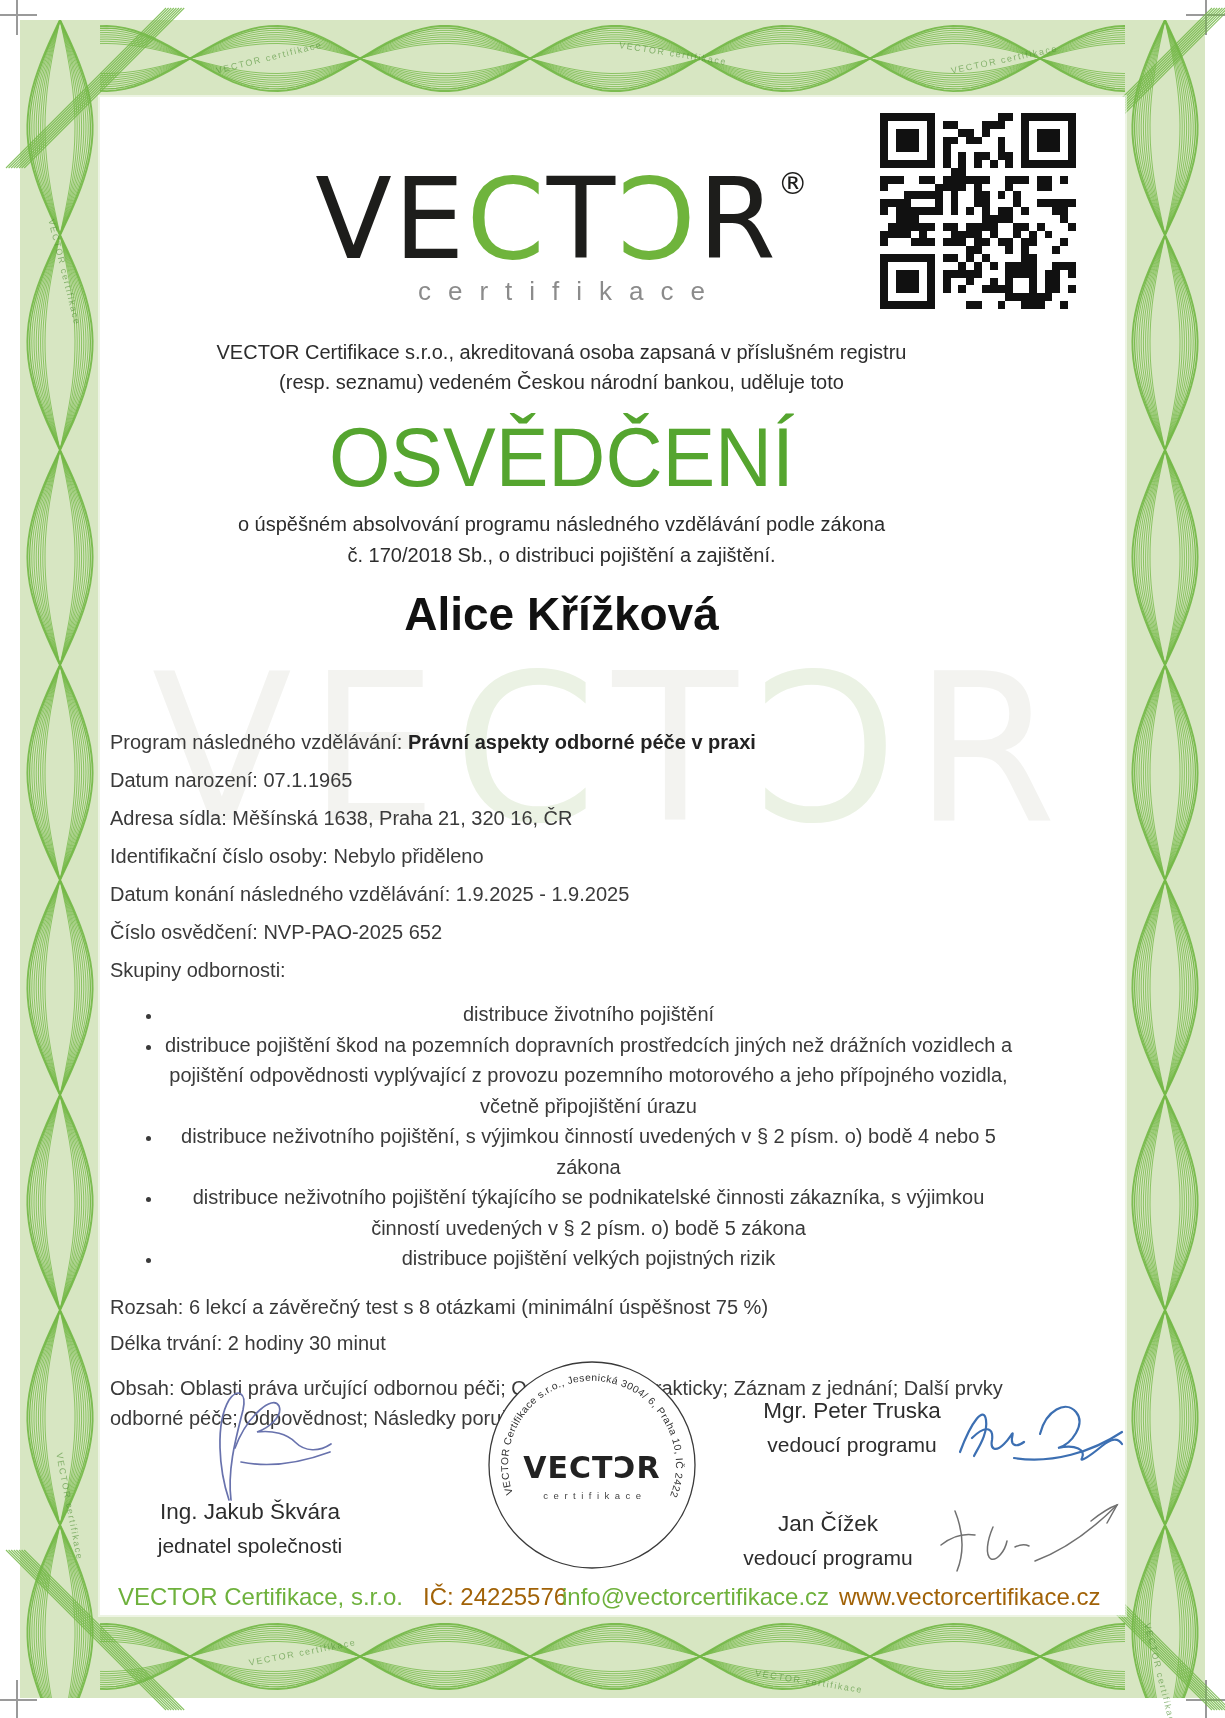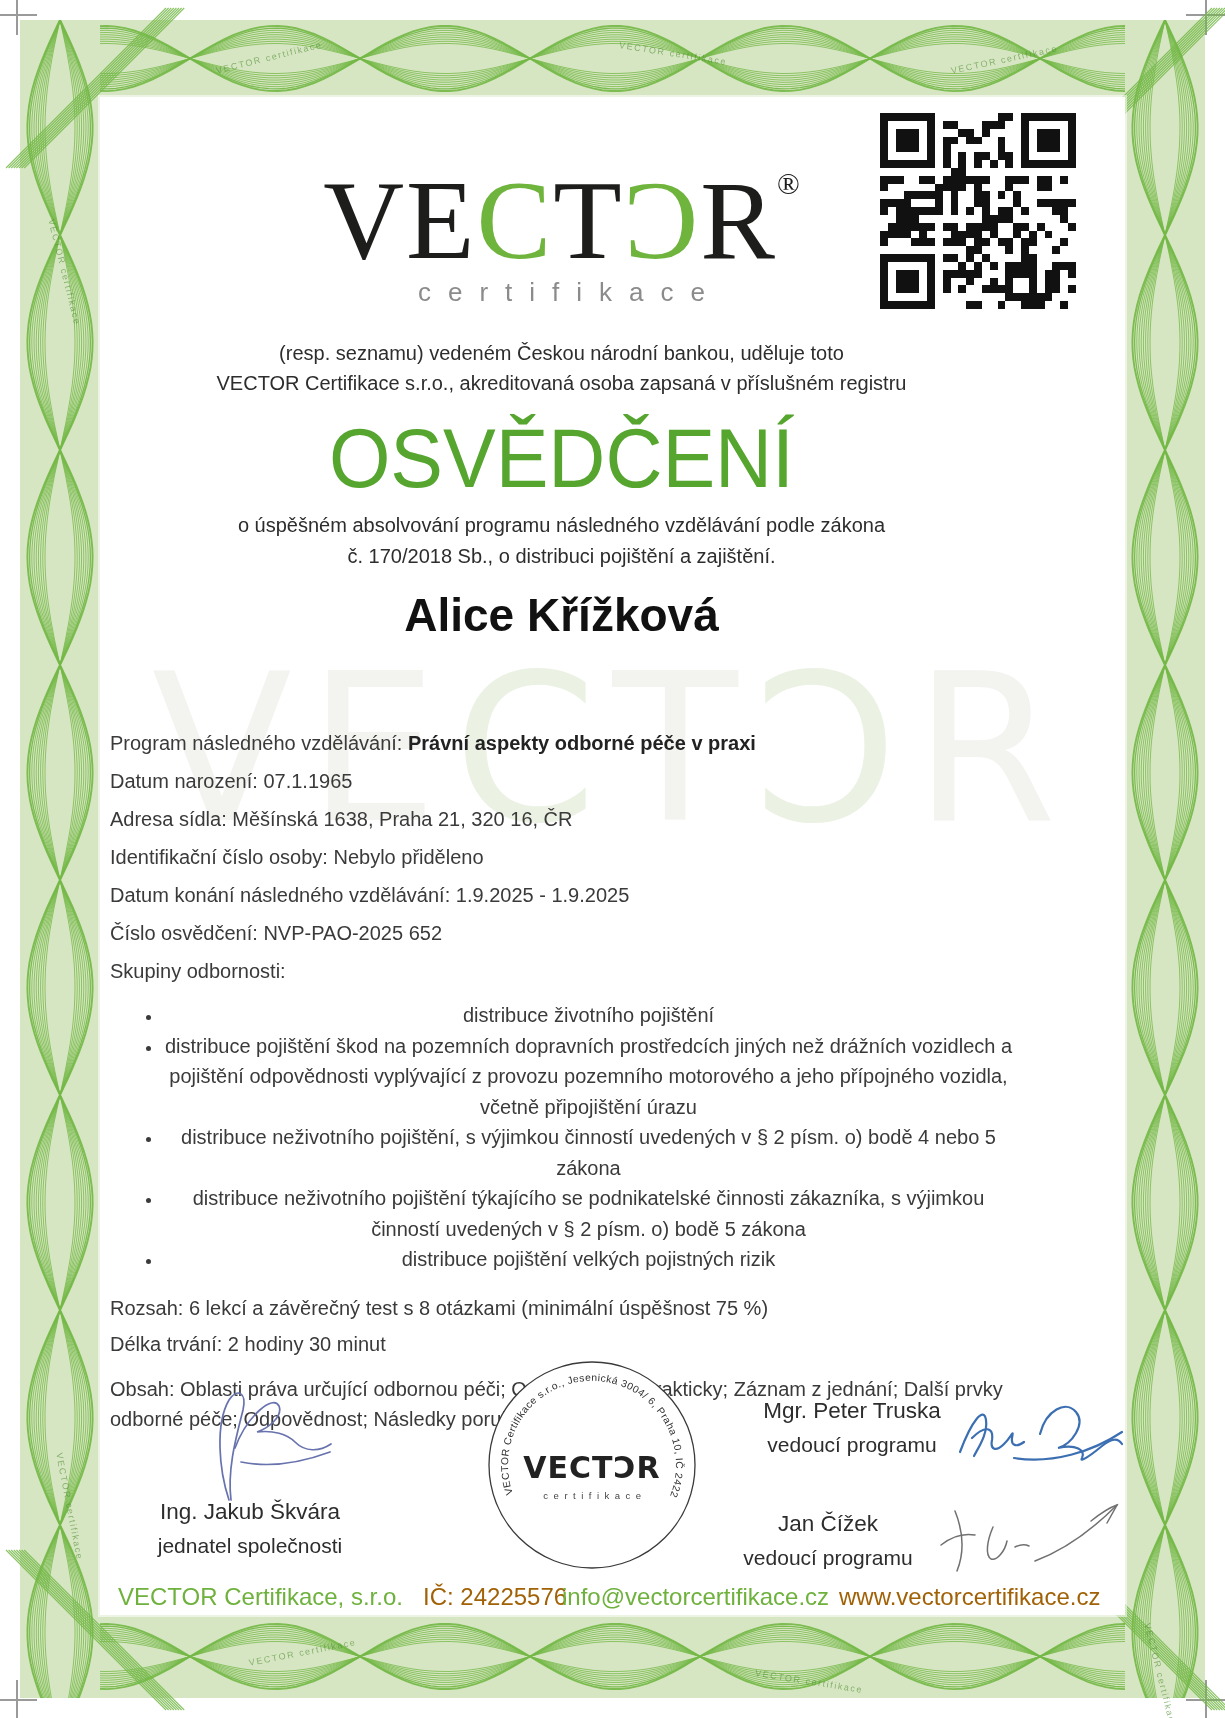--- a/index.html
+++ b/index.html
@@ -36,21 +36,21 @@
     position:absolute;left:12px;top:552px;width:1000px;text-align:center;
     font-size:205px;line-height:200px;letter-spacing:16px;font-weight:400;
     white-space:nowrap;pointer-events:none;user-select:none;
   }
   .watermark .wm{color:#f3f3f0;}
   .watermark .wm-g{color:#ebf2e4;}
 
   .content{position:relative;padding:22px 112px 0 10px;}
 
   
-  .logo-line{margin-top:10px;text-align:center;font-size:112px;line-height:110px;letter-spacing:2px;font-weight:500;white-space:nowrap;font-family:Liberation Serif, serif;}
+  .logo-line{margin-top:10px;text-align:center;font-size:112px;line-height:110px;letter-spacing:2px;font-weight:500;white-space:nowrap;}
   .lg-dark{color:#1d1d1b;}
   .lg-green{color:#6fb43c;}
   .reg-mark{font-size:30px;vertical-align:64px;color:#1d1d1b;letter-spacing:0;}
   .logo-sub{margin-top:2px;text-align:center;font-size:26px;letter-spacing:17px;color:#8b8b8b;text-indent:17px;}
 
   .qr{position:absolute;left:780px;top:16px;width:196px;height:196px;}
 
   .org-lines{margin-top:30px;text-align:center;font-size:20px;line-height:30px;color:#2d2d2d;}
   .big-title{
     margin-top:12px;text-align:center;color:#55a52f;font-size:84px;line-height:96px;
@@ -464,22 +464,22 @@
     </svg>
 
   <div class="content">
 
     <div class="logo-line df">
       <span class="lg-dark">V</span><span class="lg-dark">E</span><span class="lg-green">C</span><span class="lg-dark">T</span><span class="lg-green">Ɔ</span><span class="lg-dark">R</span><span class="reg-mark">®</span>
     </div>
     <div class="logo-sub">certifikace</div>
 
     <div class="org-lines">
+      <div>VECTOR Certifikace s.r.o., akreditovaná osoba zapsaná v příslušném registru</div>
       <div>(resp. seznamu) vedeném Českou národní bankou, uděluje toto</div>
-      <div>VECTOR Certifikace s.r.o., akreditovaná osoba zapsaná v příslušném registru</div>
     </div>
 
     <div class="big-title">OSVĚDČENÍ</div>
 
     <div class="intro">
       <div>o úspěšném absolvování programu následného vzdělávání podle zákona</div>
       <div>č. 170/2018 Sb., o distribuci pojištění a zajištění.</div>
     </div>
 
     <div class="recipient">Alice Křížková</div>

